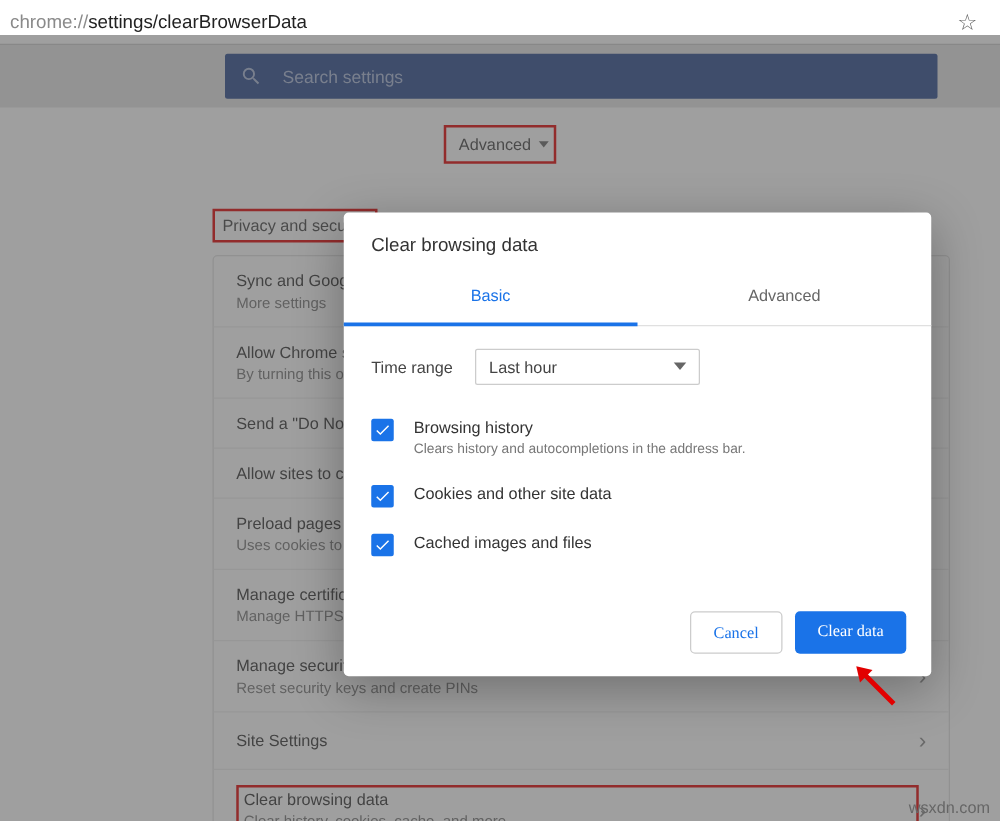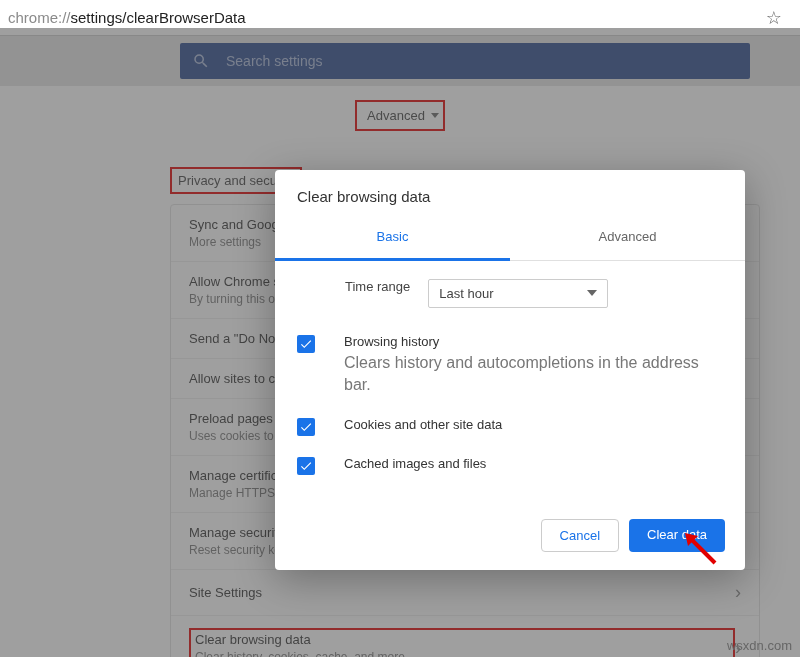--- a/index.html
+++ b/index.html
@@ -40,31 +40,31 @@
   
   .scrim { position:absolute; top:28px; left:0; right:0; bottom:0; background:rgba(80,80,80,0.55); }
 
   
   .dialog { position:absolute; top:170px; left:275px; width:470px; background:#fff; border-radius:4px; box-shadow:0 10px 40px rgba(0,0,0,.3); z-index:10; }
   .dialog-title { padding: 18px 22px 14px; font-size: 15px; color:#333; }
   .dialog-tabs { display:flex; border-bottom:1px solid #e0e0e0; }
   .dialog-tab { flex:1; text-align:center; padding: 10px 0 16px; font-size:13px; color:#666; position:relative; cursor:pointer; }
   .dialog-tab.active { color:#1a73e8; }
   .dialog-tab.active::after { content:''; position:absolute; left:0; right:0; bottom:-1px; height:3px; background:#1a73e8; }
-  .time-row { display:flex; padding: 18px 22px 8px; gap:18px; font-size:13px; color:#444;margin-left:48px; }
+  .time-row { display:flex; align-items:center; padding: 18px 22px 8px; gap:18px; font-size:13px; color:#444; }
   .time-select { border:1px solid #ccc; border-radius:2px; padding:6px 34px 6px 10px; font-size:13px; position:relative; width:180px; }
   .time-select .dd { position:absolute; right:10px; top:10px; width:0;height:0;border-left:5px solid transparent;border-right:5px solid transparent;border-top:6px solid #666; }
   .opts { padding: 8px 22px 4px; }
-  .opt { display:flex; gap:29px; padding:10px 0; }
+  .opt { display:flex; gap:16px; padding:10px 0; }
   .chk { width:18px; height:18px; background:#1a73e8; border-radius:2px; display:flex; align-items:center; justify-content:center; flex-shrink:0; margin-top:1px; }
   .chk svg { width:14px; height:14px; fill:#fff; }
   .opt .ot { font-size:13px; color:#333; }
-  .opt .os { font-size:16px; color:#777; margin-top:3px; line-height:1.4; }
+  .opt .os { font-size:11px; color:#777; margin-top:3px; line-height:1.4; }
   .dialog-btns { display:flex; justify-content:flex-end; gap:10px; padding: 30px 20px 18px; }
-  .btn { padding:8px 18px; border-radius:4px; font-size:13px; cursor:pointer; }
+  .btn { padding:8px 18px; border-radius:4px; font-size:13px; cursor:pointer;font-family:Liberation Serif, serif; }
   .btn-cancel { border:1px solid #ccc; background:#fff; color:#1a73e8; }
   .btn-clear { border:none; background:#1a73e8; color:#fff; }
 
   .arrow-annot { position:absolute; top:528px; left:680px; z-index:11; }
   .watermark { position:absolute; bottom:4px; right:8px; font-size:13px; color:#666; z-index:12; }
   .red-outline { border:2px solid #e20000; }
 </style>
 </head>
 <body>
 

